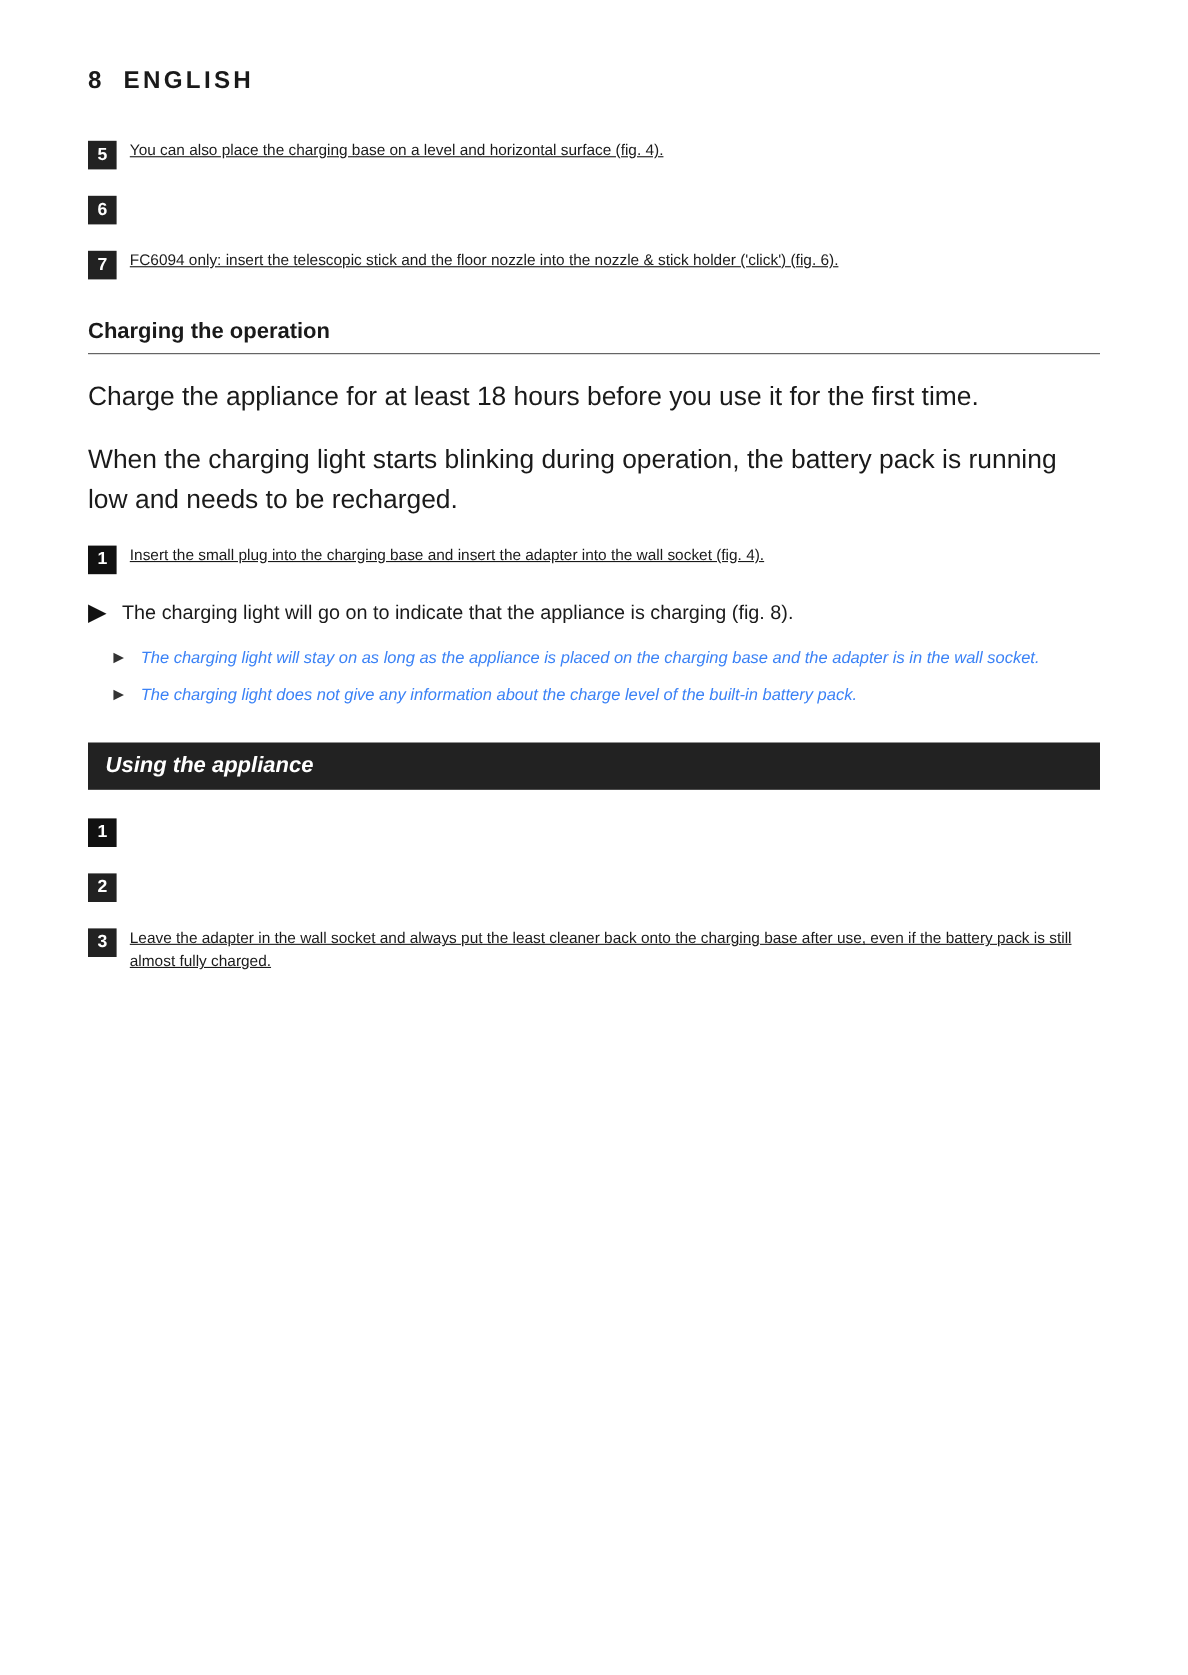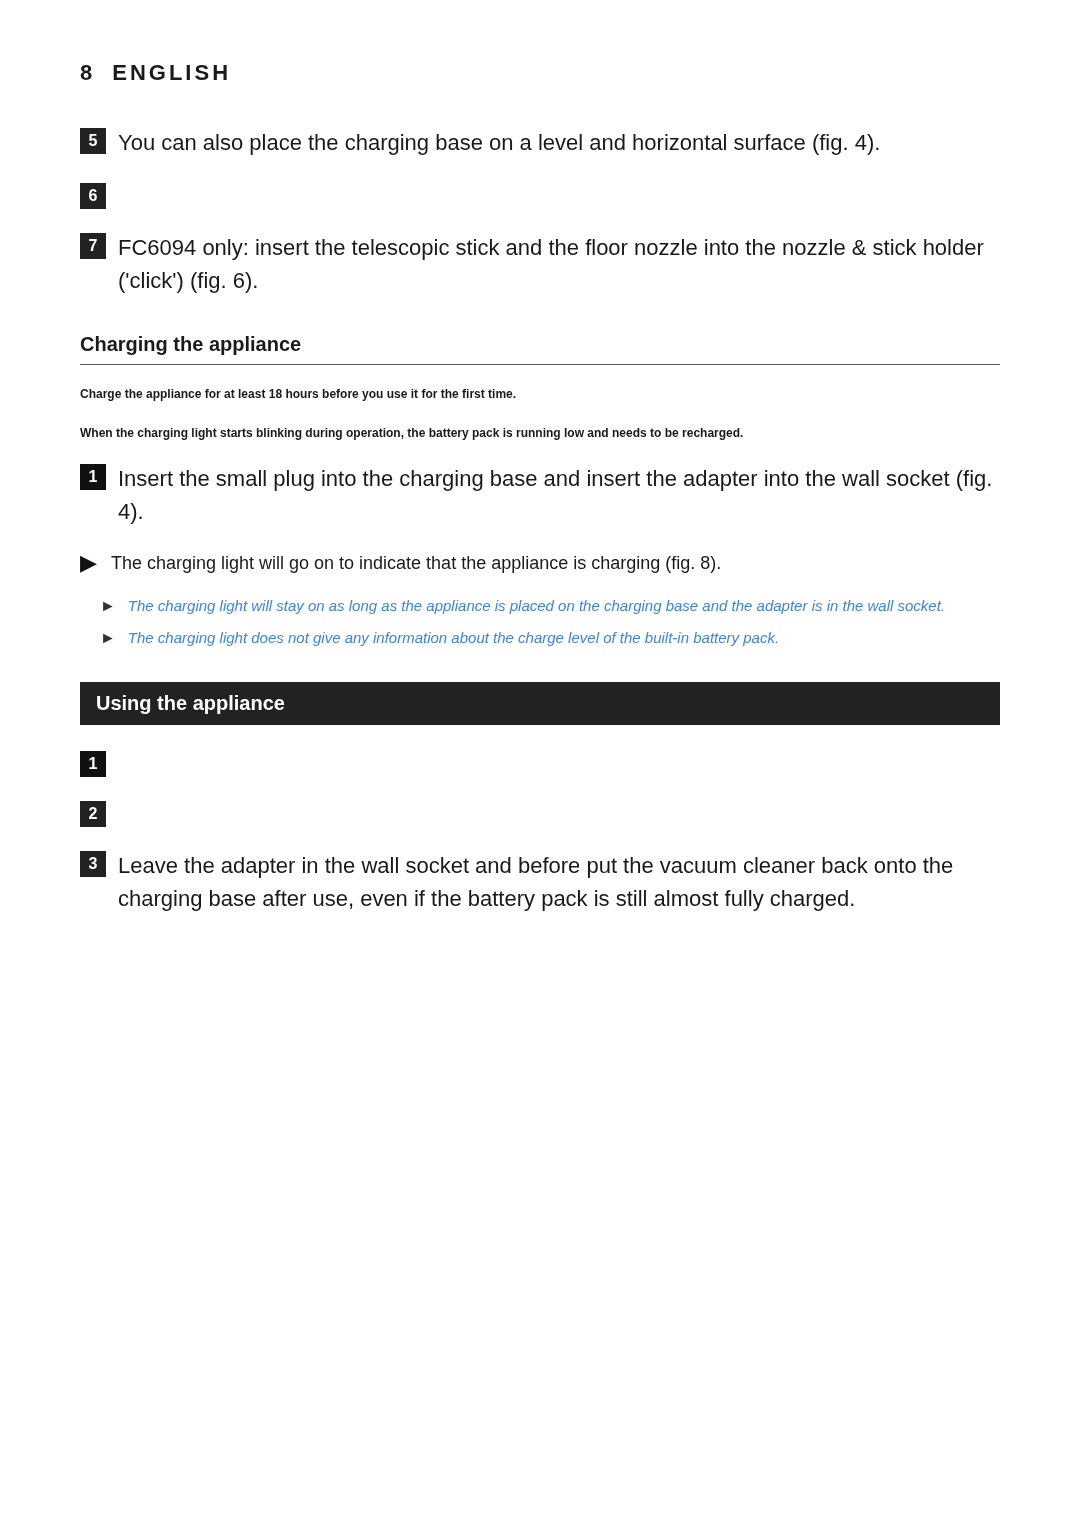--- a/index.html
+++ b/index.html
@@ -53,41 +53,41 @@
       font-size: 16px;
       width: 26px;
       height: 26px;
       min-width: 26px;
       margin-right: 12px;
       margin-top: 2px;
       flex-shrink: 0;
     }
 
     .step-text {
-      font-size: 22px;
+      font-size: 14px;
       line-height: 1.5;
+      text-decoration: underline;
     }
 
     .section-divider {
       margin: 36px 0 20px 0;
     }
 
     .section-title {
       font-size: 20px;
       font-weight: bold;
       padding-bottom: 8px;
       border-bottom: 1.5px solid #555555;
       margin-bottom: 20px;
     }
 
     .body-text {
-      font-size: 12px;
+      font-size: 24px;
       line-height: 1.55;
       margin-bottom: 20px;
-      font-weight: bold;
     }
 
     .bullet-dark {
       display: flex;
       align-items: flex-start;
       margin-bottom: 16px;
     }
 
     .bullet-dark-marker {
       font-size: 22px;
@@ -130,20 +130,21 @@
       background: #222222;
       padding: 10px 16px;
       margin-bottom: 24px;
       margin-top: 32px;
     }
 
     .black-header-title {
       color: #ffffff;
       font-size: 20px;
       font-weight: bold;
+      font-style: italic;
     }
 
     .step-badge-1 {
       background: #111;
     }
   </style>
 </head>
 <body>
 
 <div class="page-header">
@@ -163,21 +164,21 @@
   </div>
 
   <div class="step-item">
     <span class="step-badge">7</span>
     <span class="step-text">FC6094 only: insert the telescopic stick and the floor nozzle into the nozzle &amp; stick holder ('click') (fig. 6).</span>
   </div>
 
 </div>
 
 <div class="section-divider">
-  <div class="section-title">Charging the appliance</div>
+  <div class="section-title">Charging the operation</div>
 
   <p class="body-text">Charge the appliance for at least 18 hours before you use it for the first time.</p>
   <p class="body-text">When the charging light starts blinking during operation, the battery pack is running low and needs to be recharged.</p>
 
   <div class="step-item">
     <span class="step-badge step-badge-1">1</span>
     <span class="step-text">Insert the small plug into the charging base and insert the adapter into the wall socket (fig. 4).</span>
   </div>
 
   <div class="bullet-dark">
@@ -206,16 +207,16 @@
   <div class="step-item">
     <span class="step-badge step-badge-1">1</span>
   </div>
 
   <div class="step-item">
     <span class="step-badge">2</span>
   </div>
 
   <div class="step-item">
     <span class="step-badge">3</span>
-    <span class="step-text">Leave the adapter in the wall socket and before put the vacuum cleaner back onto the charging base after use, even if the battery pack is still almost fully charged.</span>
+    <span class="step-text">Leave the adapter in the wall socket and always put the least cleaner back onto the charging base after use, even if the battery pack is still almost fully charged.</span>
   </div>
 
 </div>
 
 </body></html>

